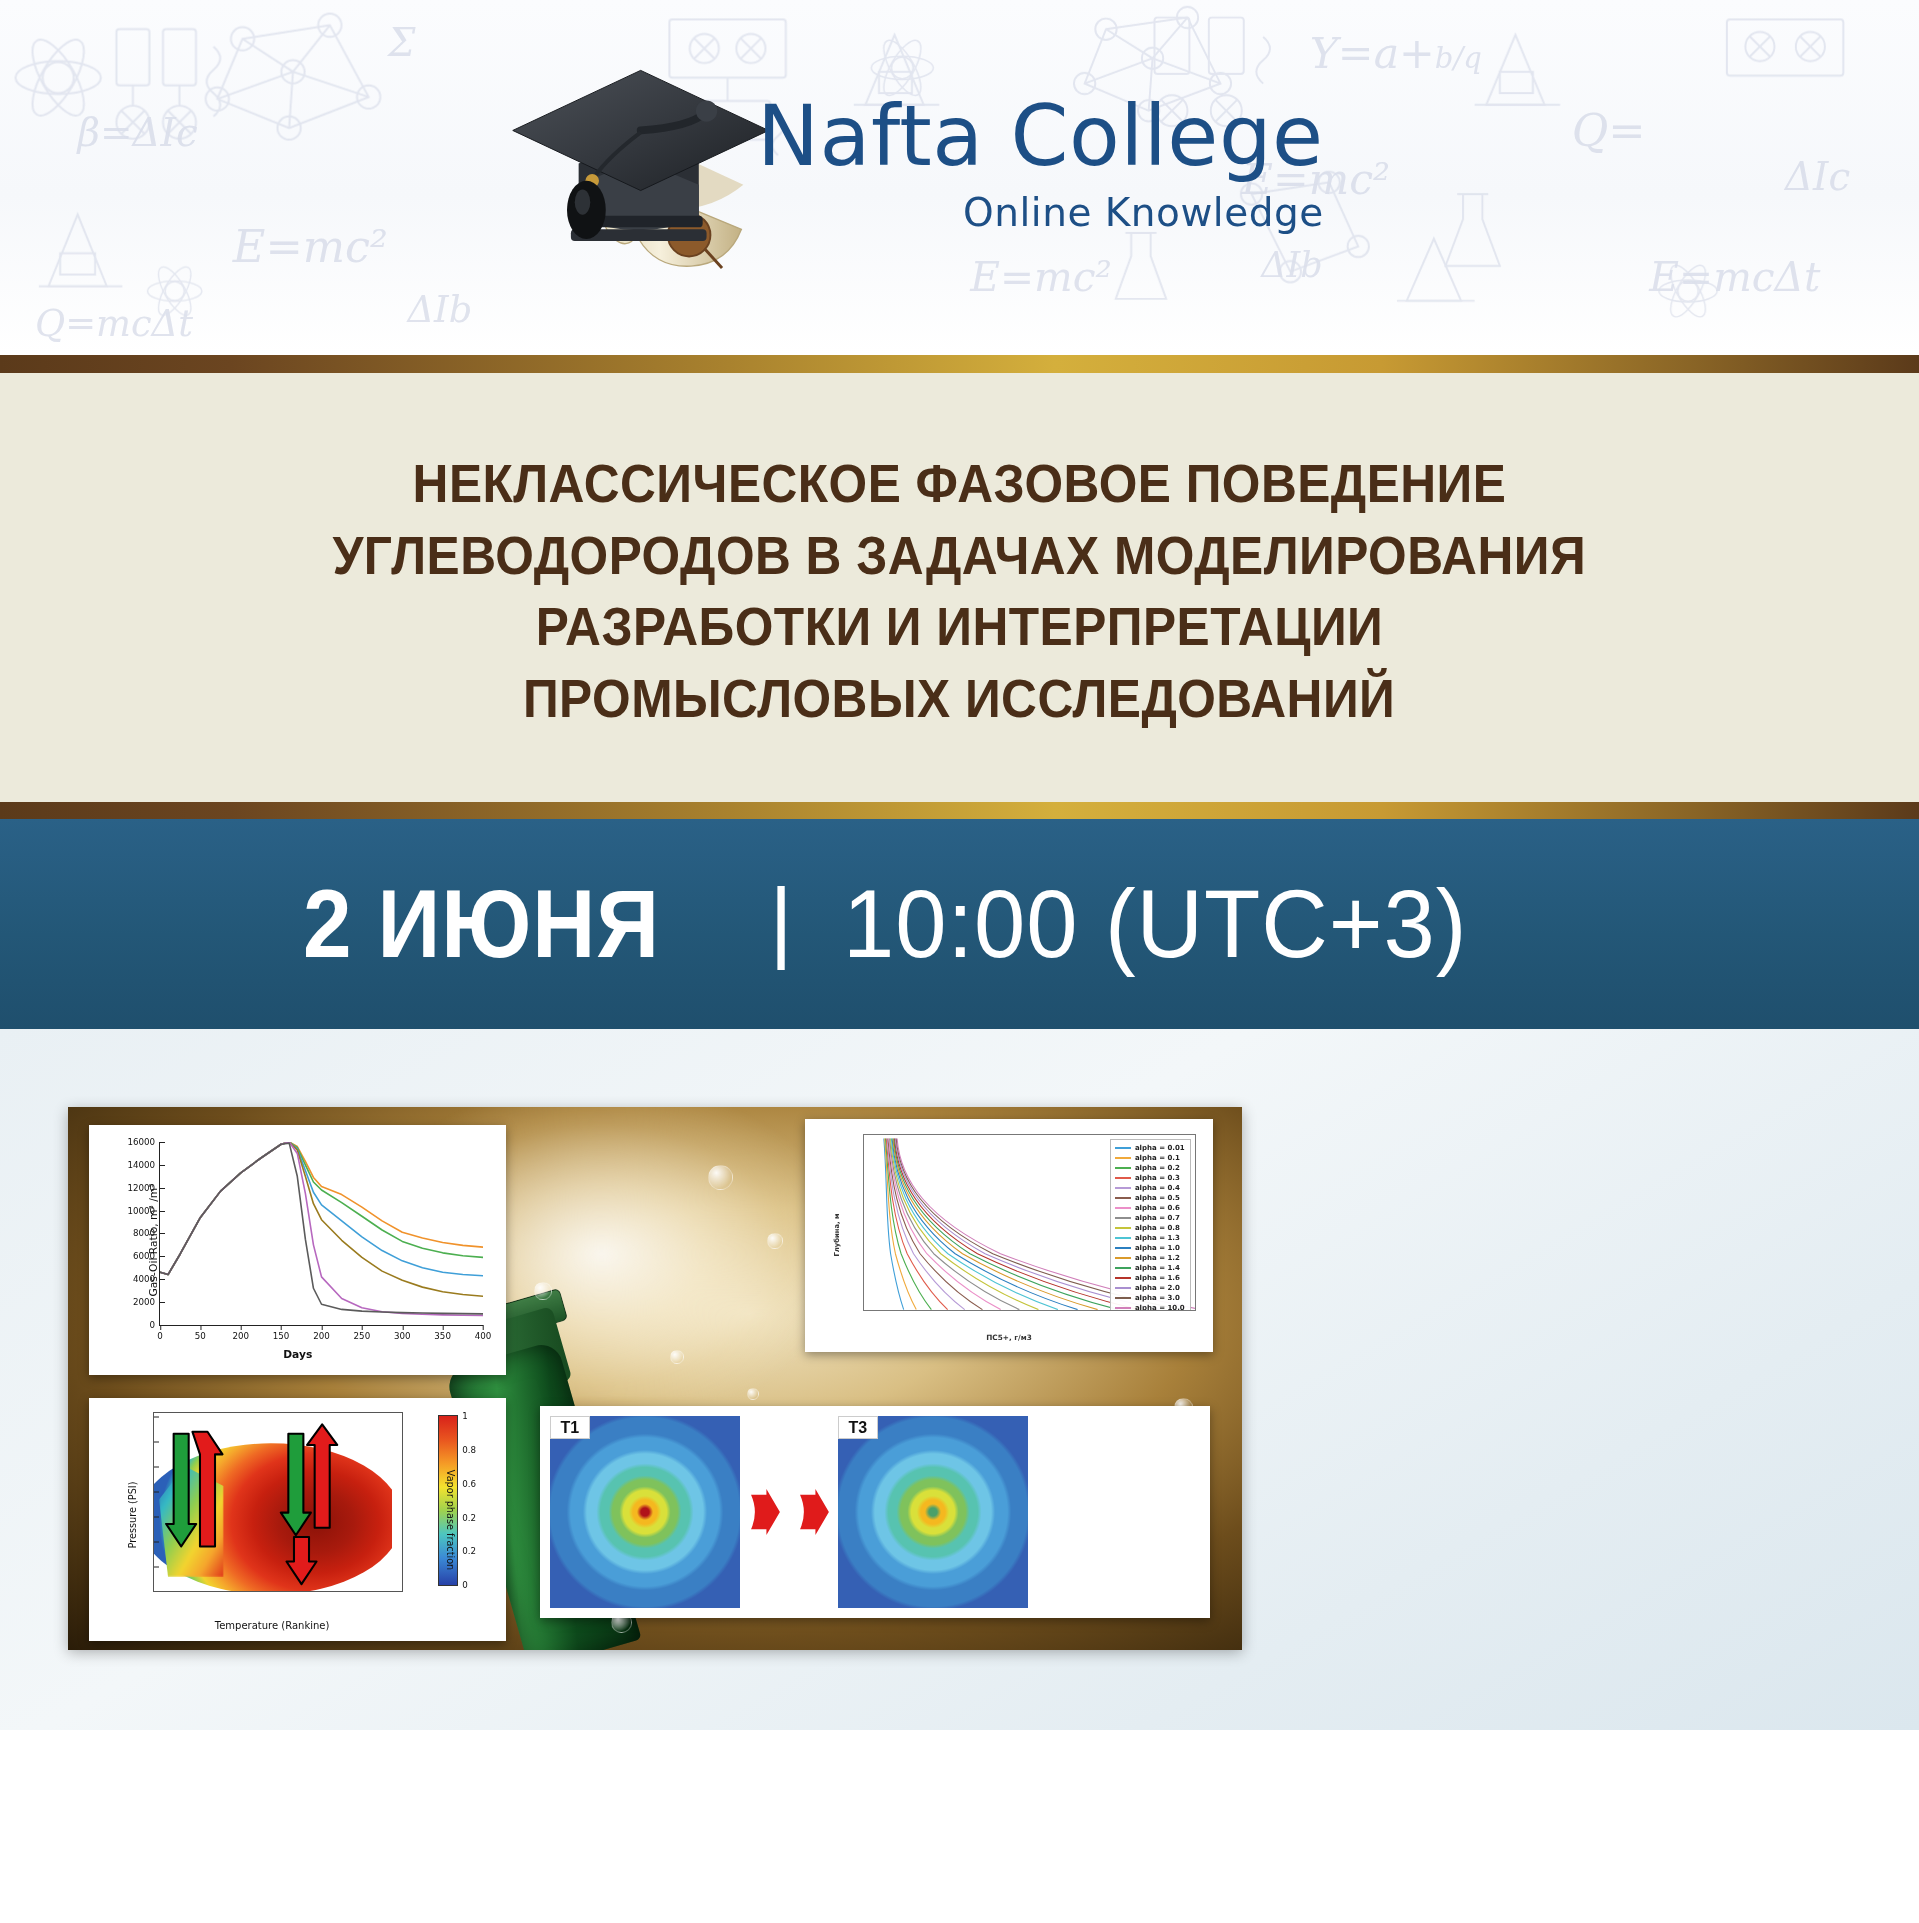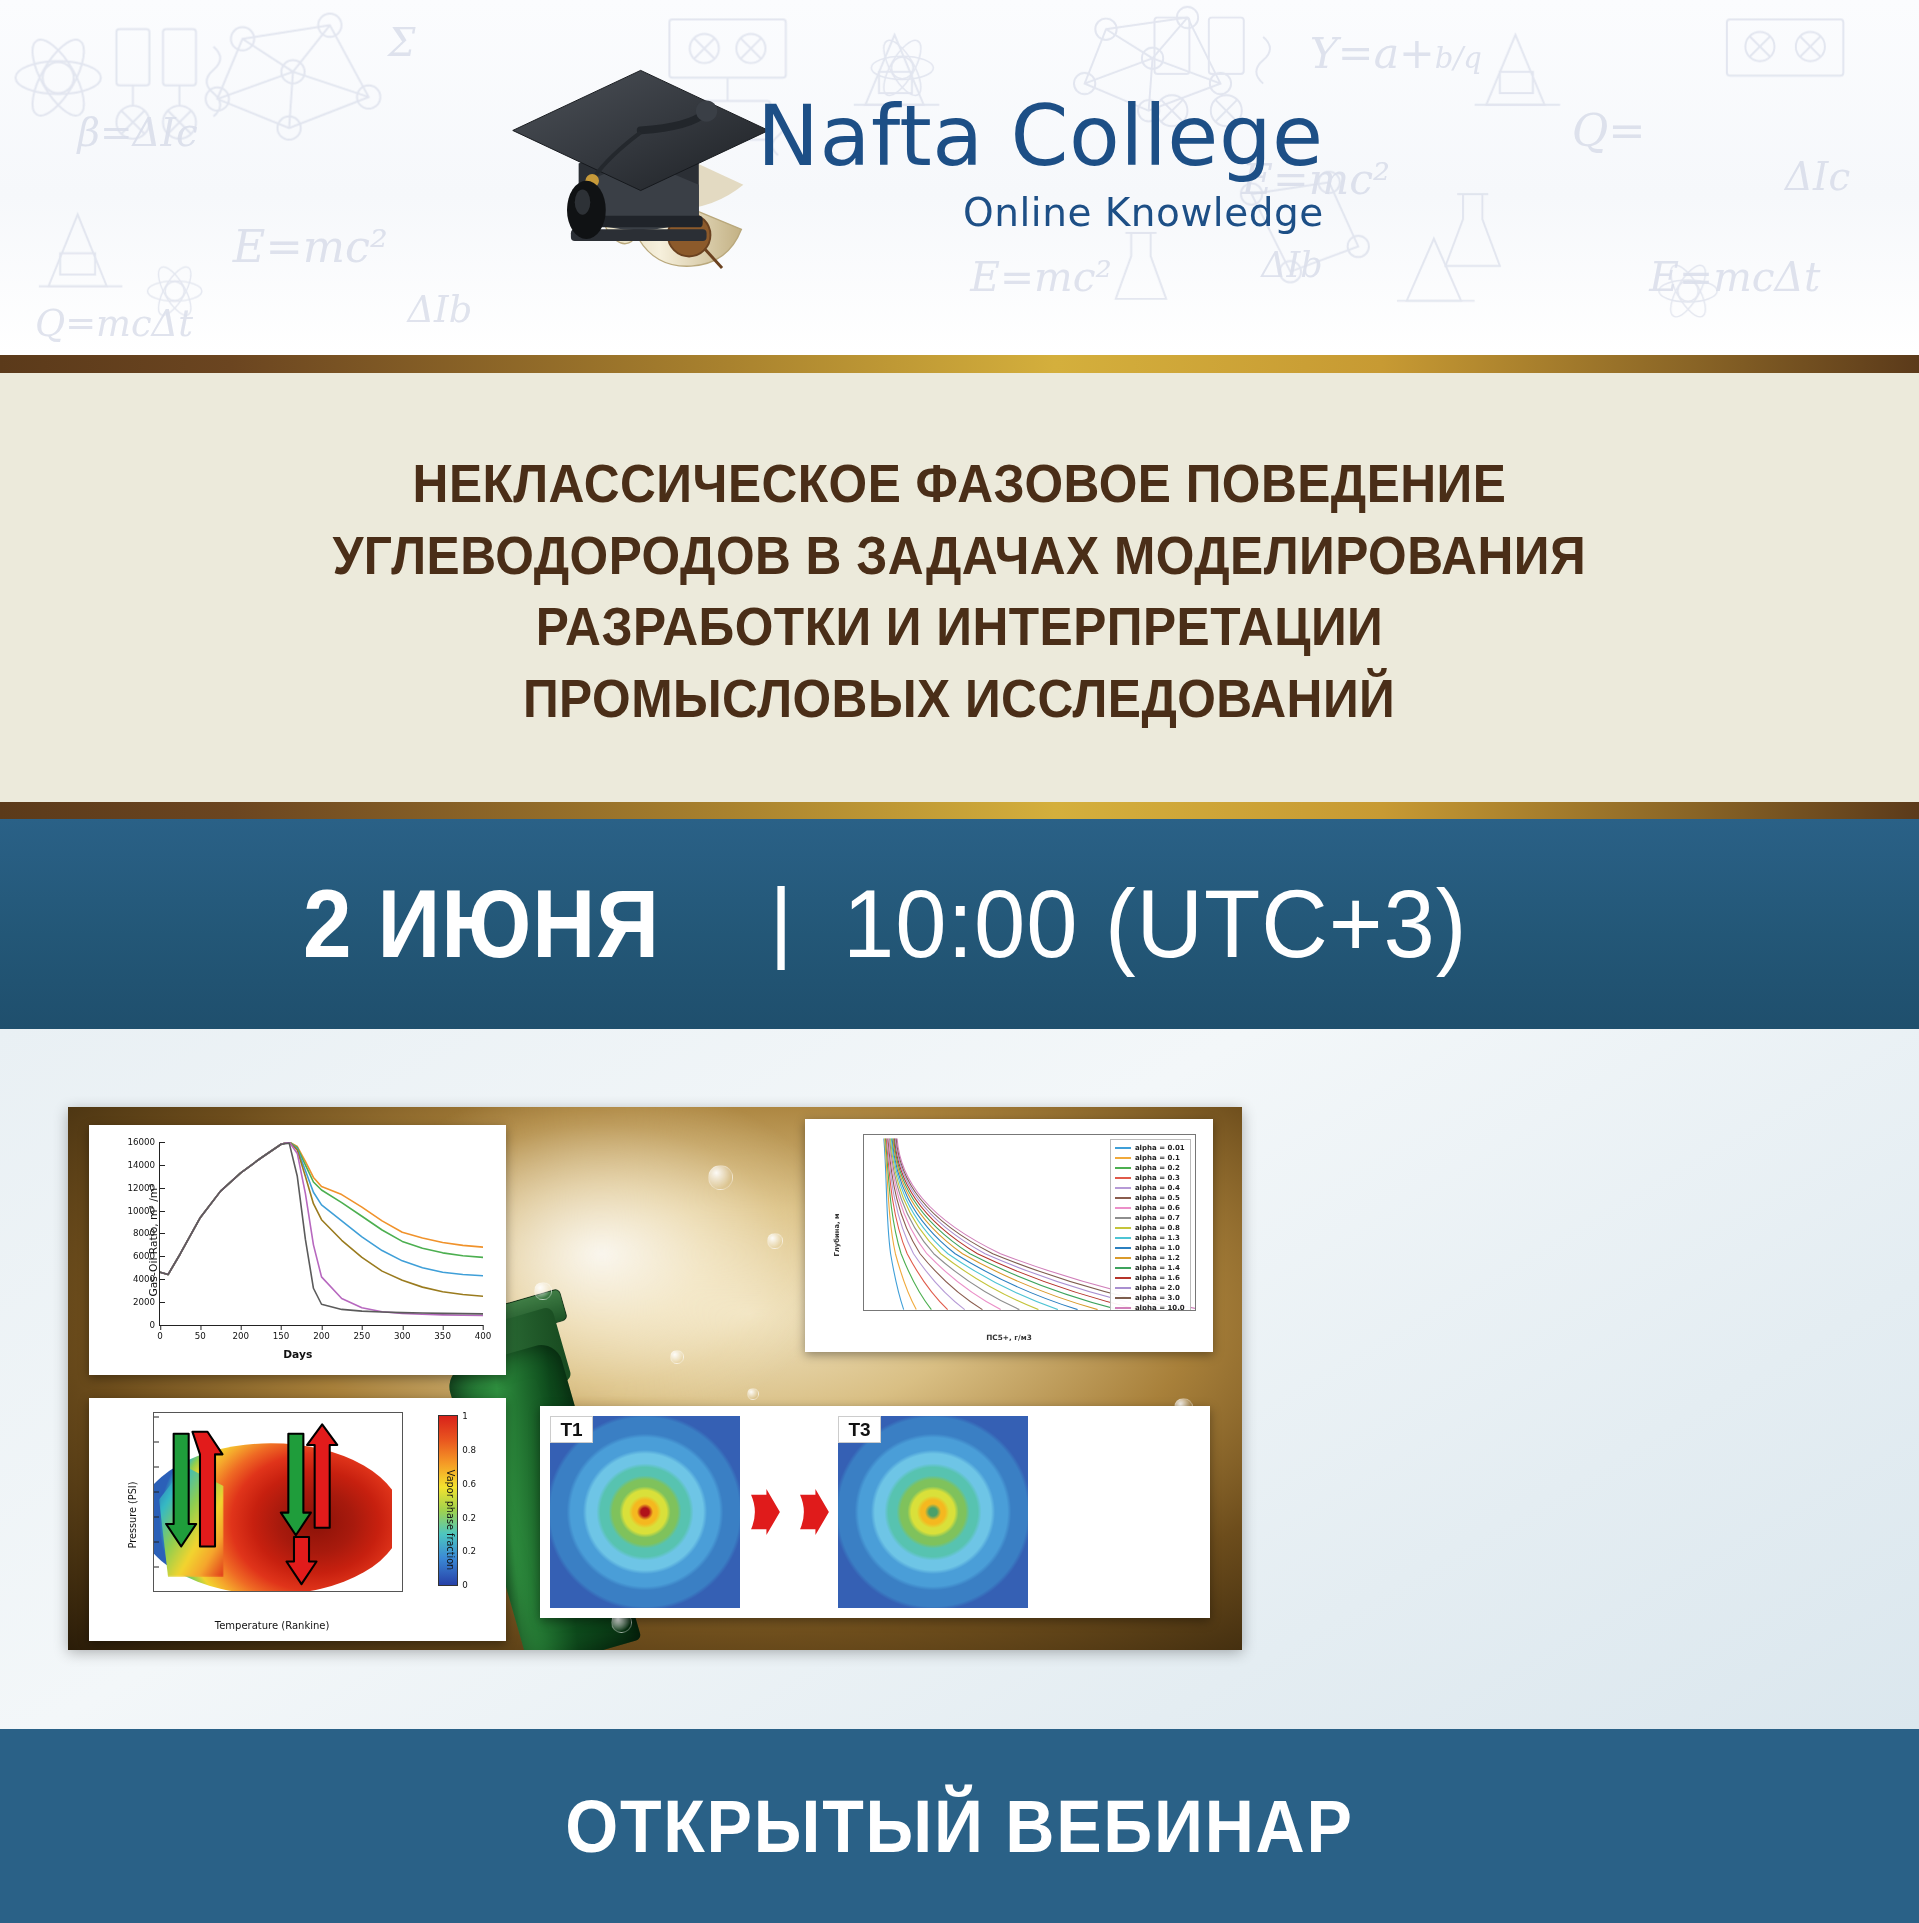--- a/index.html
+++ b/index.html
@@ -232,21 +232,21 @@
       #d9e03a 12%, #d9e03a 16%,
       #7fc25c 19%, #7fc25c 24%,
       #57c3b0 27%, #57c3b0 33%,
       #6ec5e6 36%, #6ec5e6 43%,
       #4a9ed8 46%, #4a9ed8 55%,
       #3a7fc4 58%, #3a7fc4 70%,
       #3560b4 73%, #3560b4 100%);
   }
   .tt-label {
     position:absolute; left:0; top:0; background:#fff; border:1px solid #ccc;
-    padding:1.9px 9.7px; font-size:19px; font-weight:700; color:#111;
+    padding:1.9px 9.7px; font-size:16px; font-weight:700; color:#111;
     font-family:"Liberation Sans", sans-serif; z-index:2;
   }
   .tt-arrow { width:49px; display:flex; align-items:center; justify-content:center; }
 
   
   .footer {
     position:absolute; left:0; top:1729px; width:1919px; height:194px;
     background:#2a6187; display:flex; align-items:center; justify-content:center;
   }
   .footer-txt {
@@ -697,17 +697,14 @@
           <div class="tt-cell">
             <div class="tt-img" style="--c0:#4aa06a"></div>
             <div class="tt-label">T3</div>
           </div>
         </div>
       </div>
     </div>
 
   </div>
 
-  <div class="footer">
-    <span class="footer-txt">ОТКРЫТЫЙ ВЕБИНАР</span>
-  </div>
 </div>
 
 
 </body></html>

